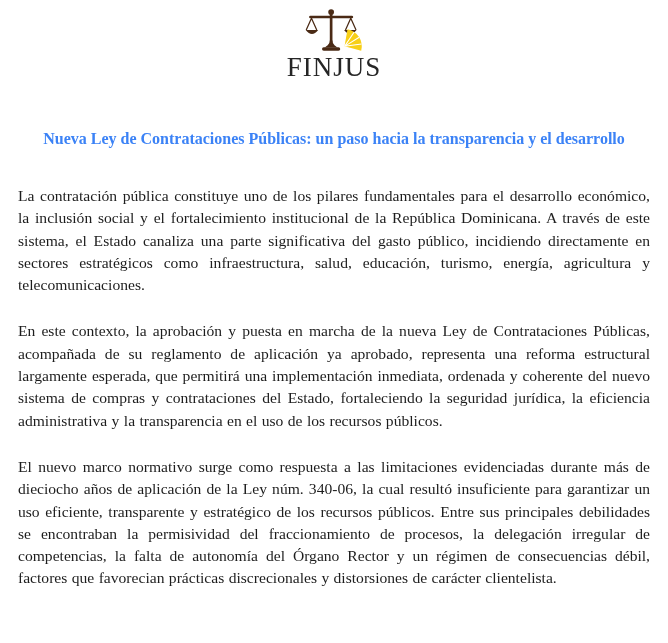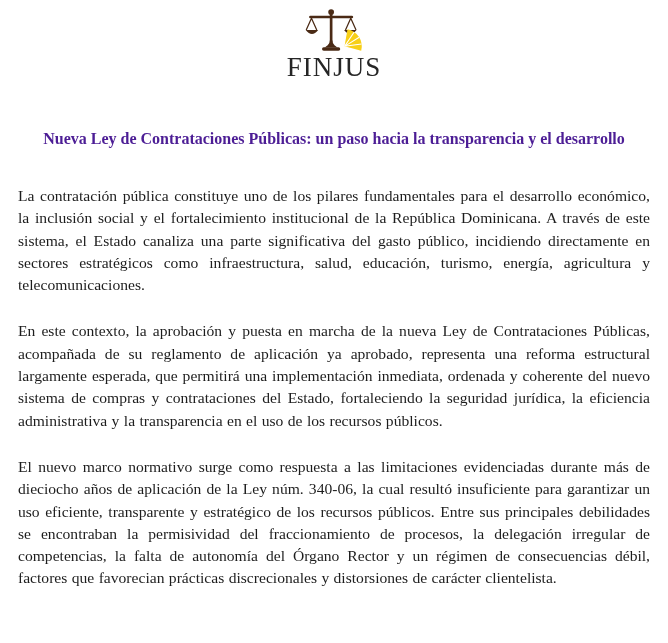--- a/index.html
+++ b/index.html
@@ -33,21 +33,21 @@
     letter-spacing: 1px;
     color: #262626;
     line-height: 29px;
     margin-top: -1px;
   }
   .article-title {
     margin-top: 46px;
     text-align: center;
     font-size: 16px;
     font-weight: bold;
-    color: #4c1d95;
+    color: #3b82f6;
     line-height: 21px;
   }
   .body-copy {
     margin-top: 36px;
   }
   .body-para {
     font-size: 15.6px;
     line-height: 22.3px;
     color: #1d1d1d;
     text-align: justify;

